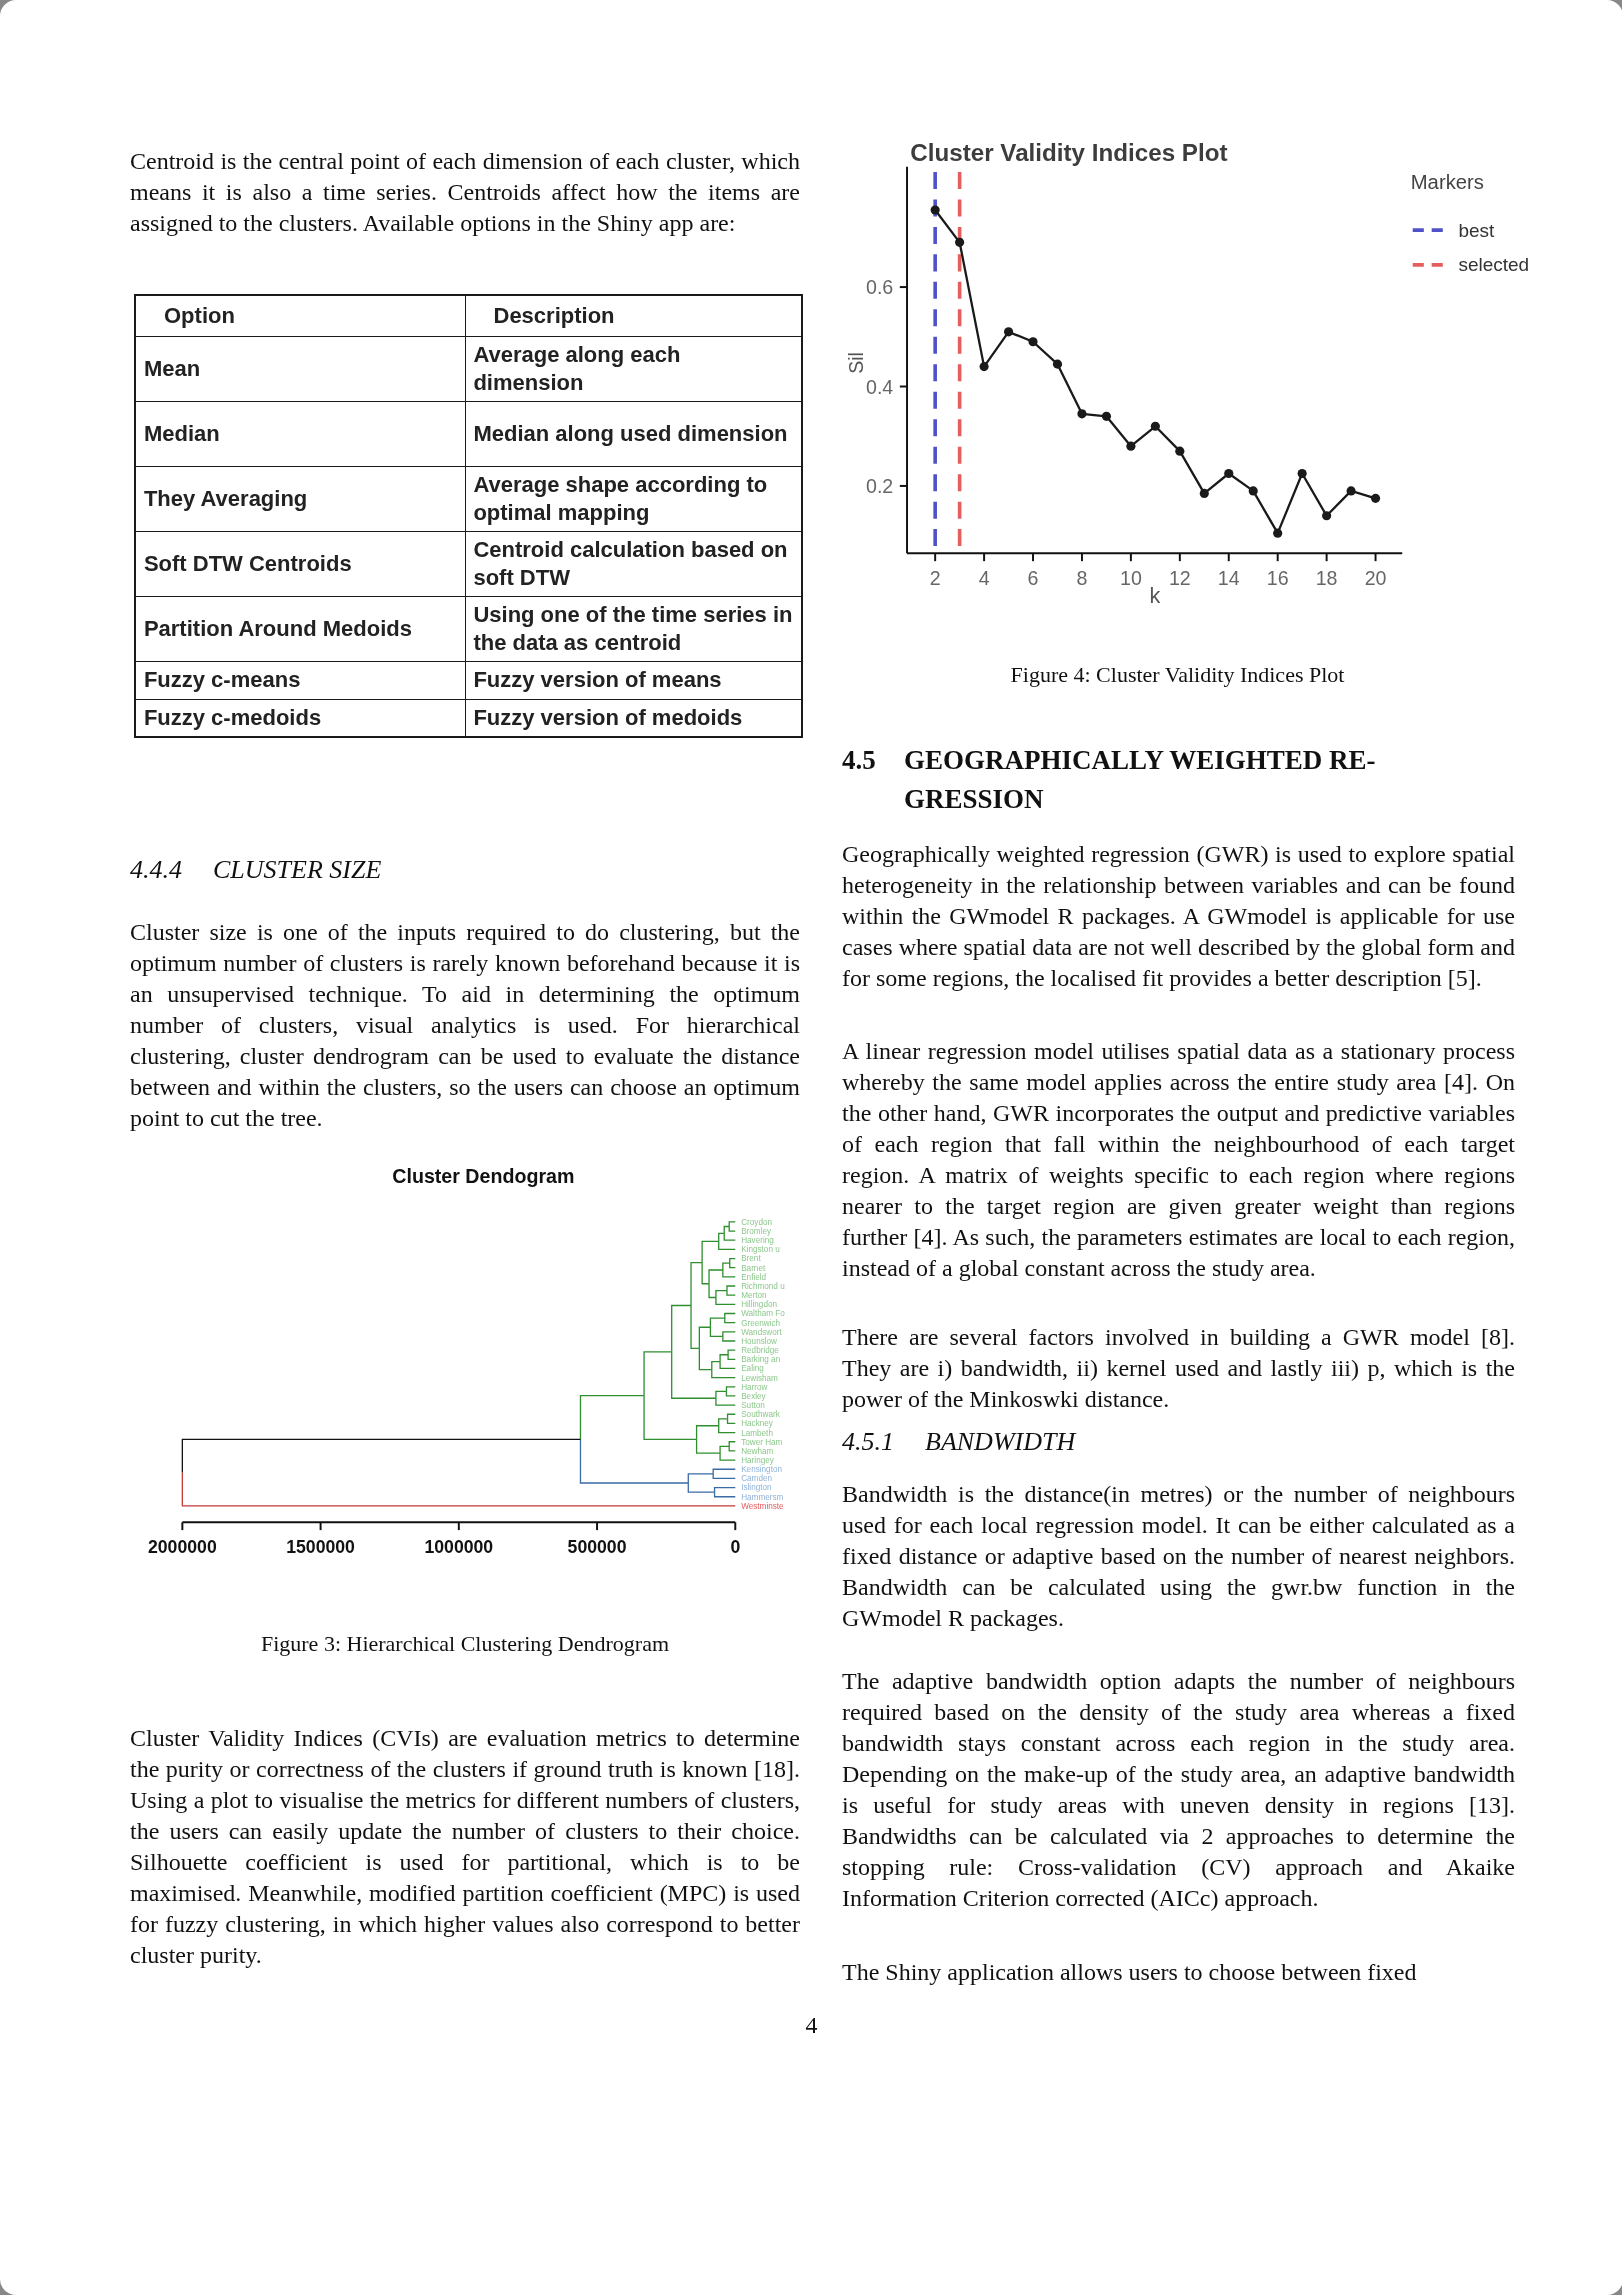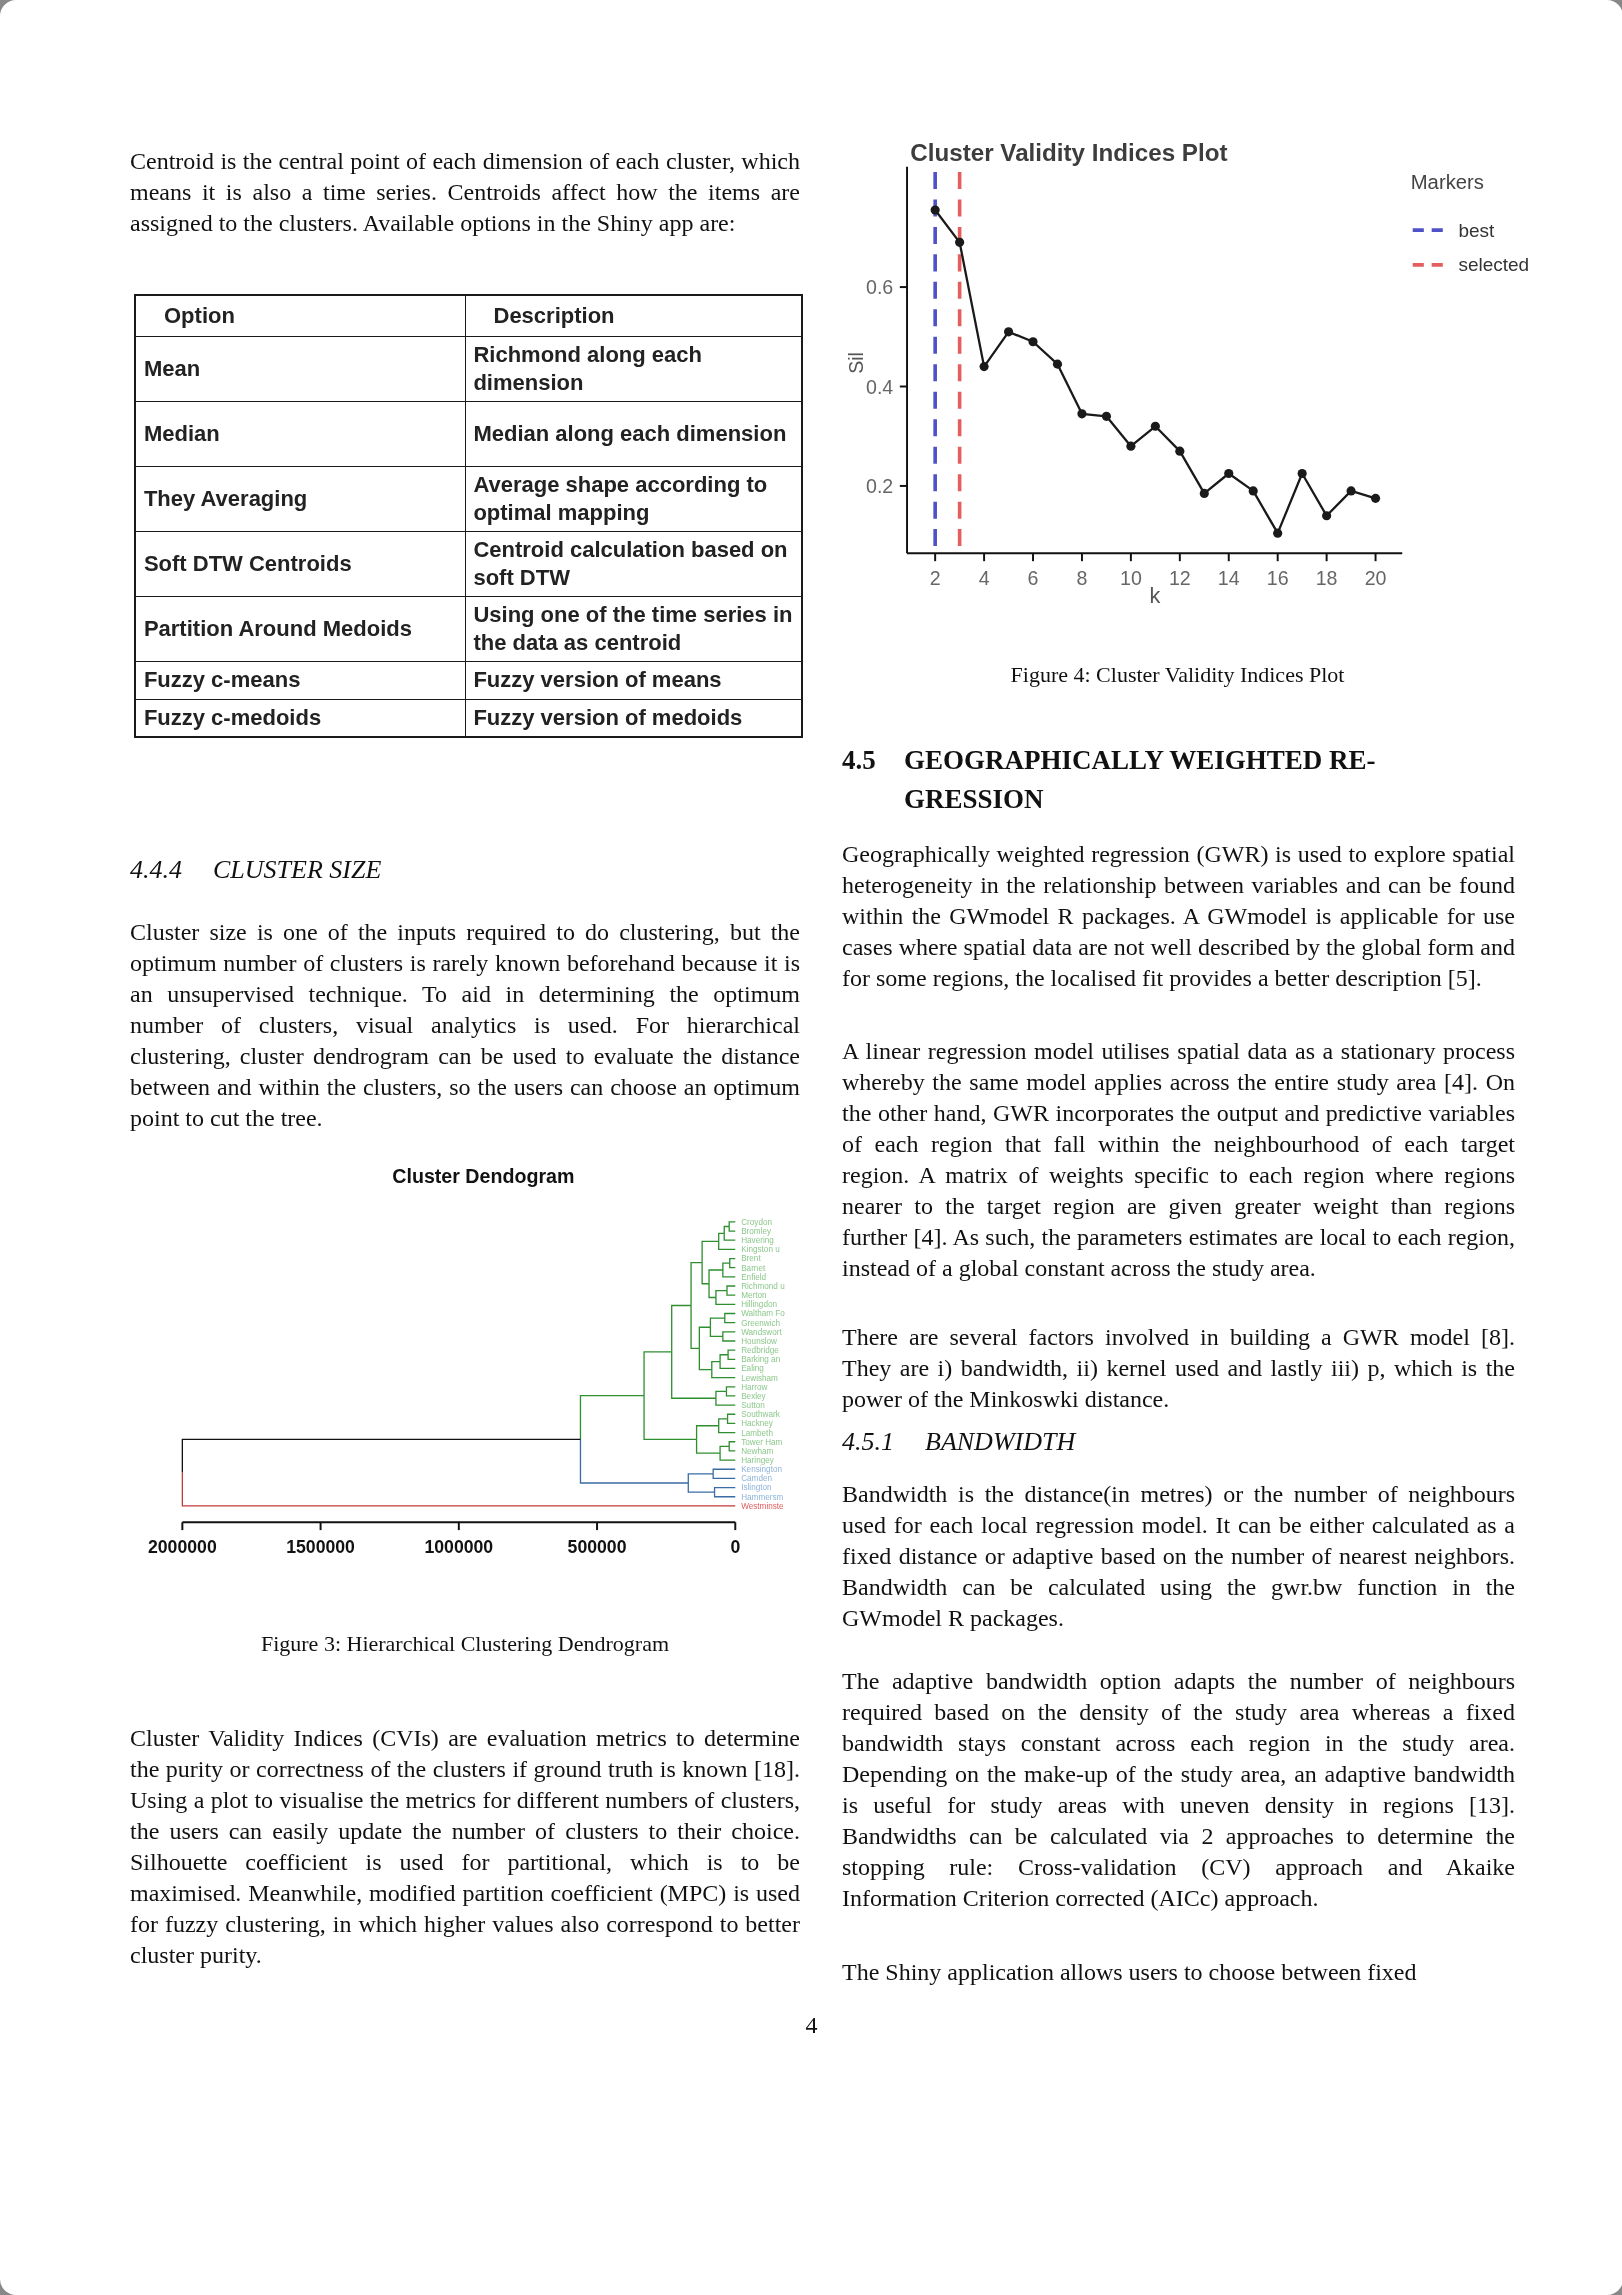--- a/index.html
+++ b/index.html
@@ -39,25 +39,25 @@
         <col class="c1">
         <col>
       </colgroup>
     <tbody>
         <tr class="hd">
       <th>Option</th>
       <th>Description</th>
     </tr>
     <tr class="r2">
       <td>Mean</td>
-      <td>Richmond along each dimension</td>
+      <td>Average along each dimension</td>
         </tr>
     <tr class="r2">
       <td>Median</td>
-      <td>Median along each dimension</td>
+      <td>Median along used dimension</td>
         </tr>
     <tr class="r2">
       <td>They Averaging</td>
       <td>Average shape according to optimal mapping</td>
         </tr>
     <tr class="r2">
       <td>Soft DTW Centroids</td>
       <td>Centroid calculation based on soft DTW</td>
         </tr>
     <tr class="r2">

